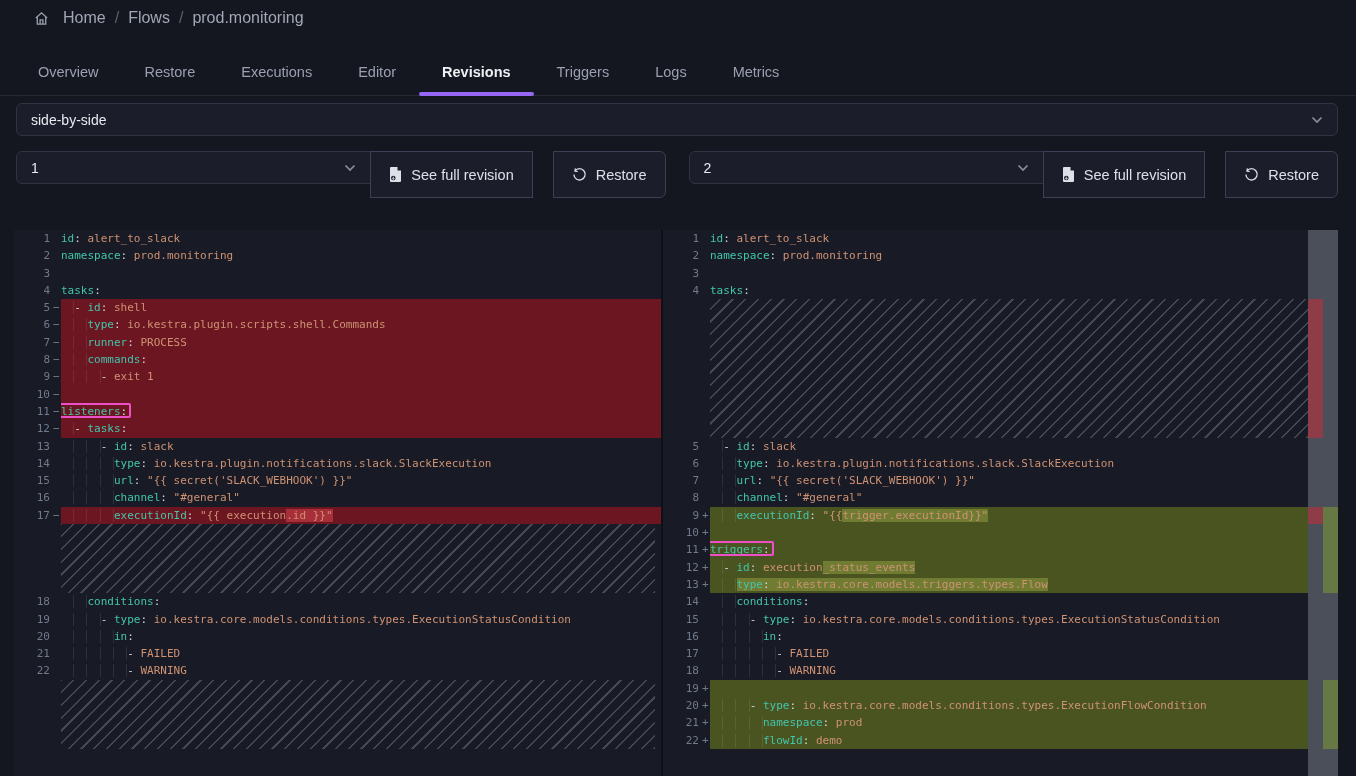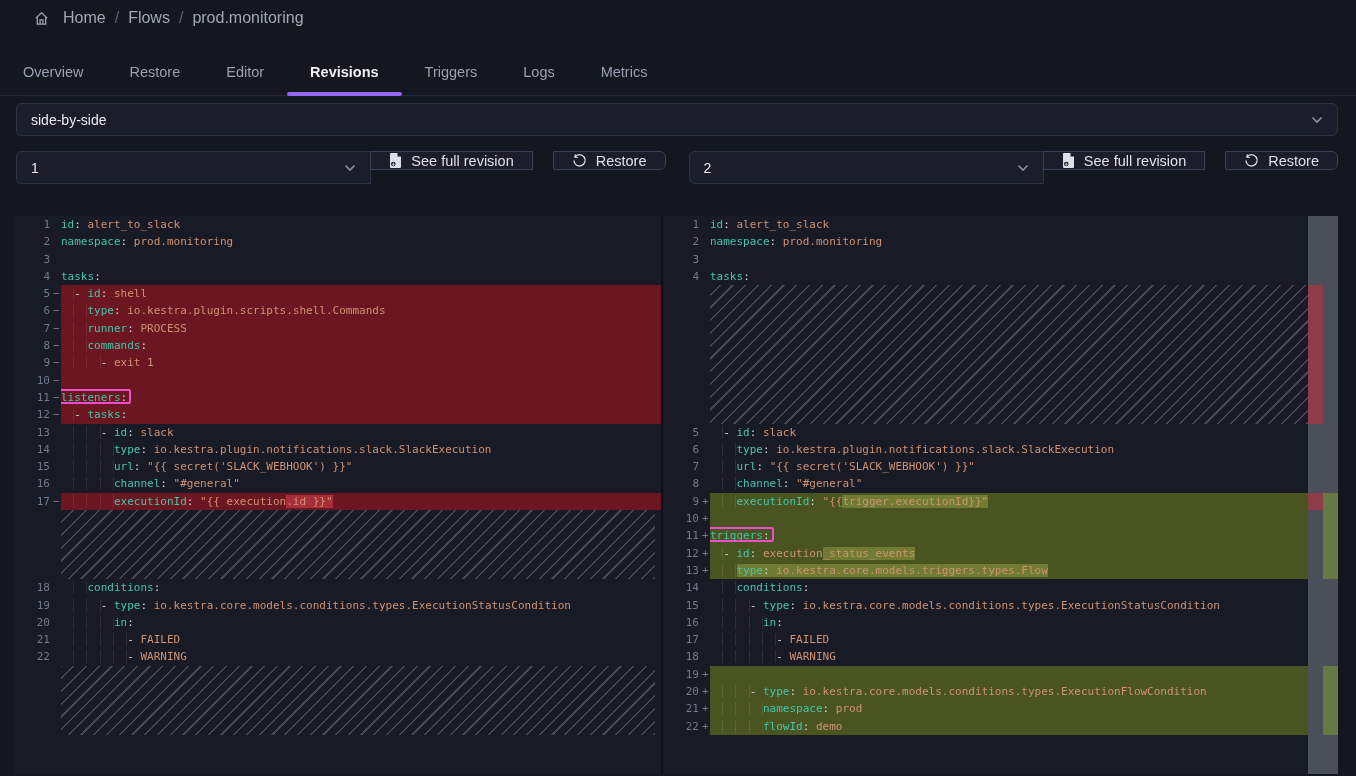--- a/index.html
+++ b/index.html
@@ -8,36 +8,36 @@
     background:#141620;color:#e6e8ee;
     font-family:"Liberation Sans",sans-serif;
     position:relative;
   }
   
   .breadcrumb{display:flex;align-items:center;padding:9px 0 0 34px;font-size:16px;color:#9aa0af;}
   .breadcrumb .home-ic{margin-right:14px;display:flex;align-items:center;cursor:pointer;}
   .breadcrumb .crumb{color:#a2a7b5;cursor:pointer;}
   .breadcrumb .sep{color:#5a6172;margin:0 9px;}
   
-  .tabbar{margin-top:24px;padding-left:0;display:flex;border-bottom:1px solid #262a36;}
+  .tabbar{margin-top:24px;padding-left:15px;display:flex;border-bottom:1px solid #262a36;}
   .tab{position:relative;padding:13px 23px 15px;font-size:14.5px;color:#9aa0b0;cursor:pointer;white-space:nowrap;}
   .tab.active .tlabel{color:#eef0f4;font-weight:700;}
   .tab.active::after{content:"";position:absolute;left:0;right:0;bottom:-1px;height:4px;background:#9567f4;border-radius:2px;}
   .badge{display:inline-flex;align-items:center;justify-content:center;min-width:19px;height:19px;
     border-radius:10px;background:#7c2bf1;color:#fff;font-size:11.5px;font-weight:700;
     margin-left:5px;vertical-align:top;transform:translateY(-8px);}
   
   .mode-row{margin:7px 18px 0 16px;}
   .selectbox{height:31px;border:1px solid #2e3444;border-radius:6px;background:#1b1e2a;
     display:flex;align-items:center;padding:0 14px;font-size:14px;font-weight:400;color:#e8eaf0;cursor:pointer;}
   .selectbox .chev{margin-left:auto;display:flex;align-items:center;}
   .rev-row{display:flex;margin:15px 18px 0 16px;gap:23px;}
   .rev-group{flex:1;display:flex;}
   .rev-group>.selectbox{flex:1;border-radius:6px 0 0 6px;}
-  .btn{height:19px;box-sizing:border-box;display:flex;align-items:center;gap:9px;padding:0 18px;
+  .btn{height:47px;box-sizing:border-box;display:flex;align-items:center;gap:9px;padding:0 18px;
     background:#1b1e2a;border:1px solid #3a4152;margin-left:-1px;font-size:14.5px;color:#dde0e8;cursor:pointer;white-space:nowrap;}
   .btn.last{border-radius:0 6px 6px 0;margin-left:20px;}
   .btn .ic{display:flex;align-items:center;}
   
   .editor{position:relative;margin:32px 18px 0 14px;height:558px;background:#181a25;
     font-family:"DejaVu Sans Mono",monospace;font-size:11px;}
   .pane{position:absolute;top:0;bottom:0;overflow:hidden;}
   .paneL{left:0;width:647px;}
   .divider{position:absolute;left:647px;width:2px;top:0;bottom:0;background:#0f1118;}
   .paneR{left:649px;right:30px;}
@@ -75,20 +75,21 @@
       <path d="M2 7.5 L8 2 L14 7.5 M3.5 6.5 V14 H12.5 V6.5 M6.5 14 V9.5 H9.5 V14"></path>
     </svg>
   </span>
   <span id="bc-items"><span class="crumb">Home</span><span class="sep">/</span><span class="crumb">Flows</span><span class="sep">/</span><span class="crumb">prod.monitoring</span></span>
 </div>
 
 <div class="tabbar">
   <div id="tabs" style="display:flex">
       <div class="tab"><span class="tlabel">Overview</span></div>
       <div class="tab"><span class="tlabel">Restore</span></div>
+      <div class="tab"><span class="tlabel">Executions</span></div>
       <div class="tab"><span class="tlabel">Editor</span></div>
       <div class="tab active"><span class="tlabel">Revisions</span></div>
       <div class="tab"><span class="tlabel">Triggers</span></div>
       <div class="tab"><span class="tlabel">Logs</span></div>
       <div class="tab"><span class="tlabel">Metrics</span></div>
     </div>
 </div>
 
 <div class="mode-row">
   <div class="selectbox">

